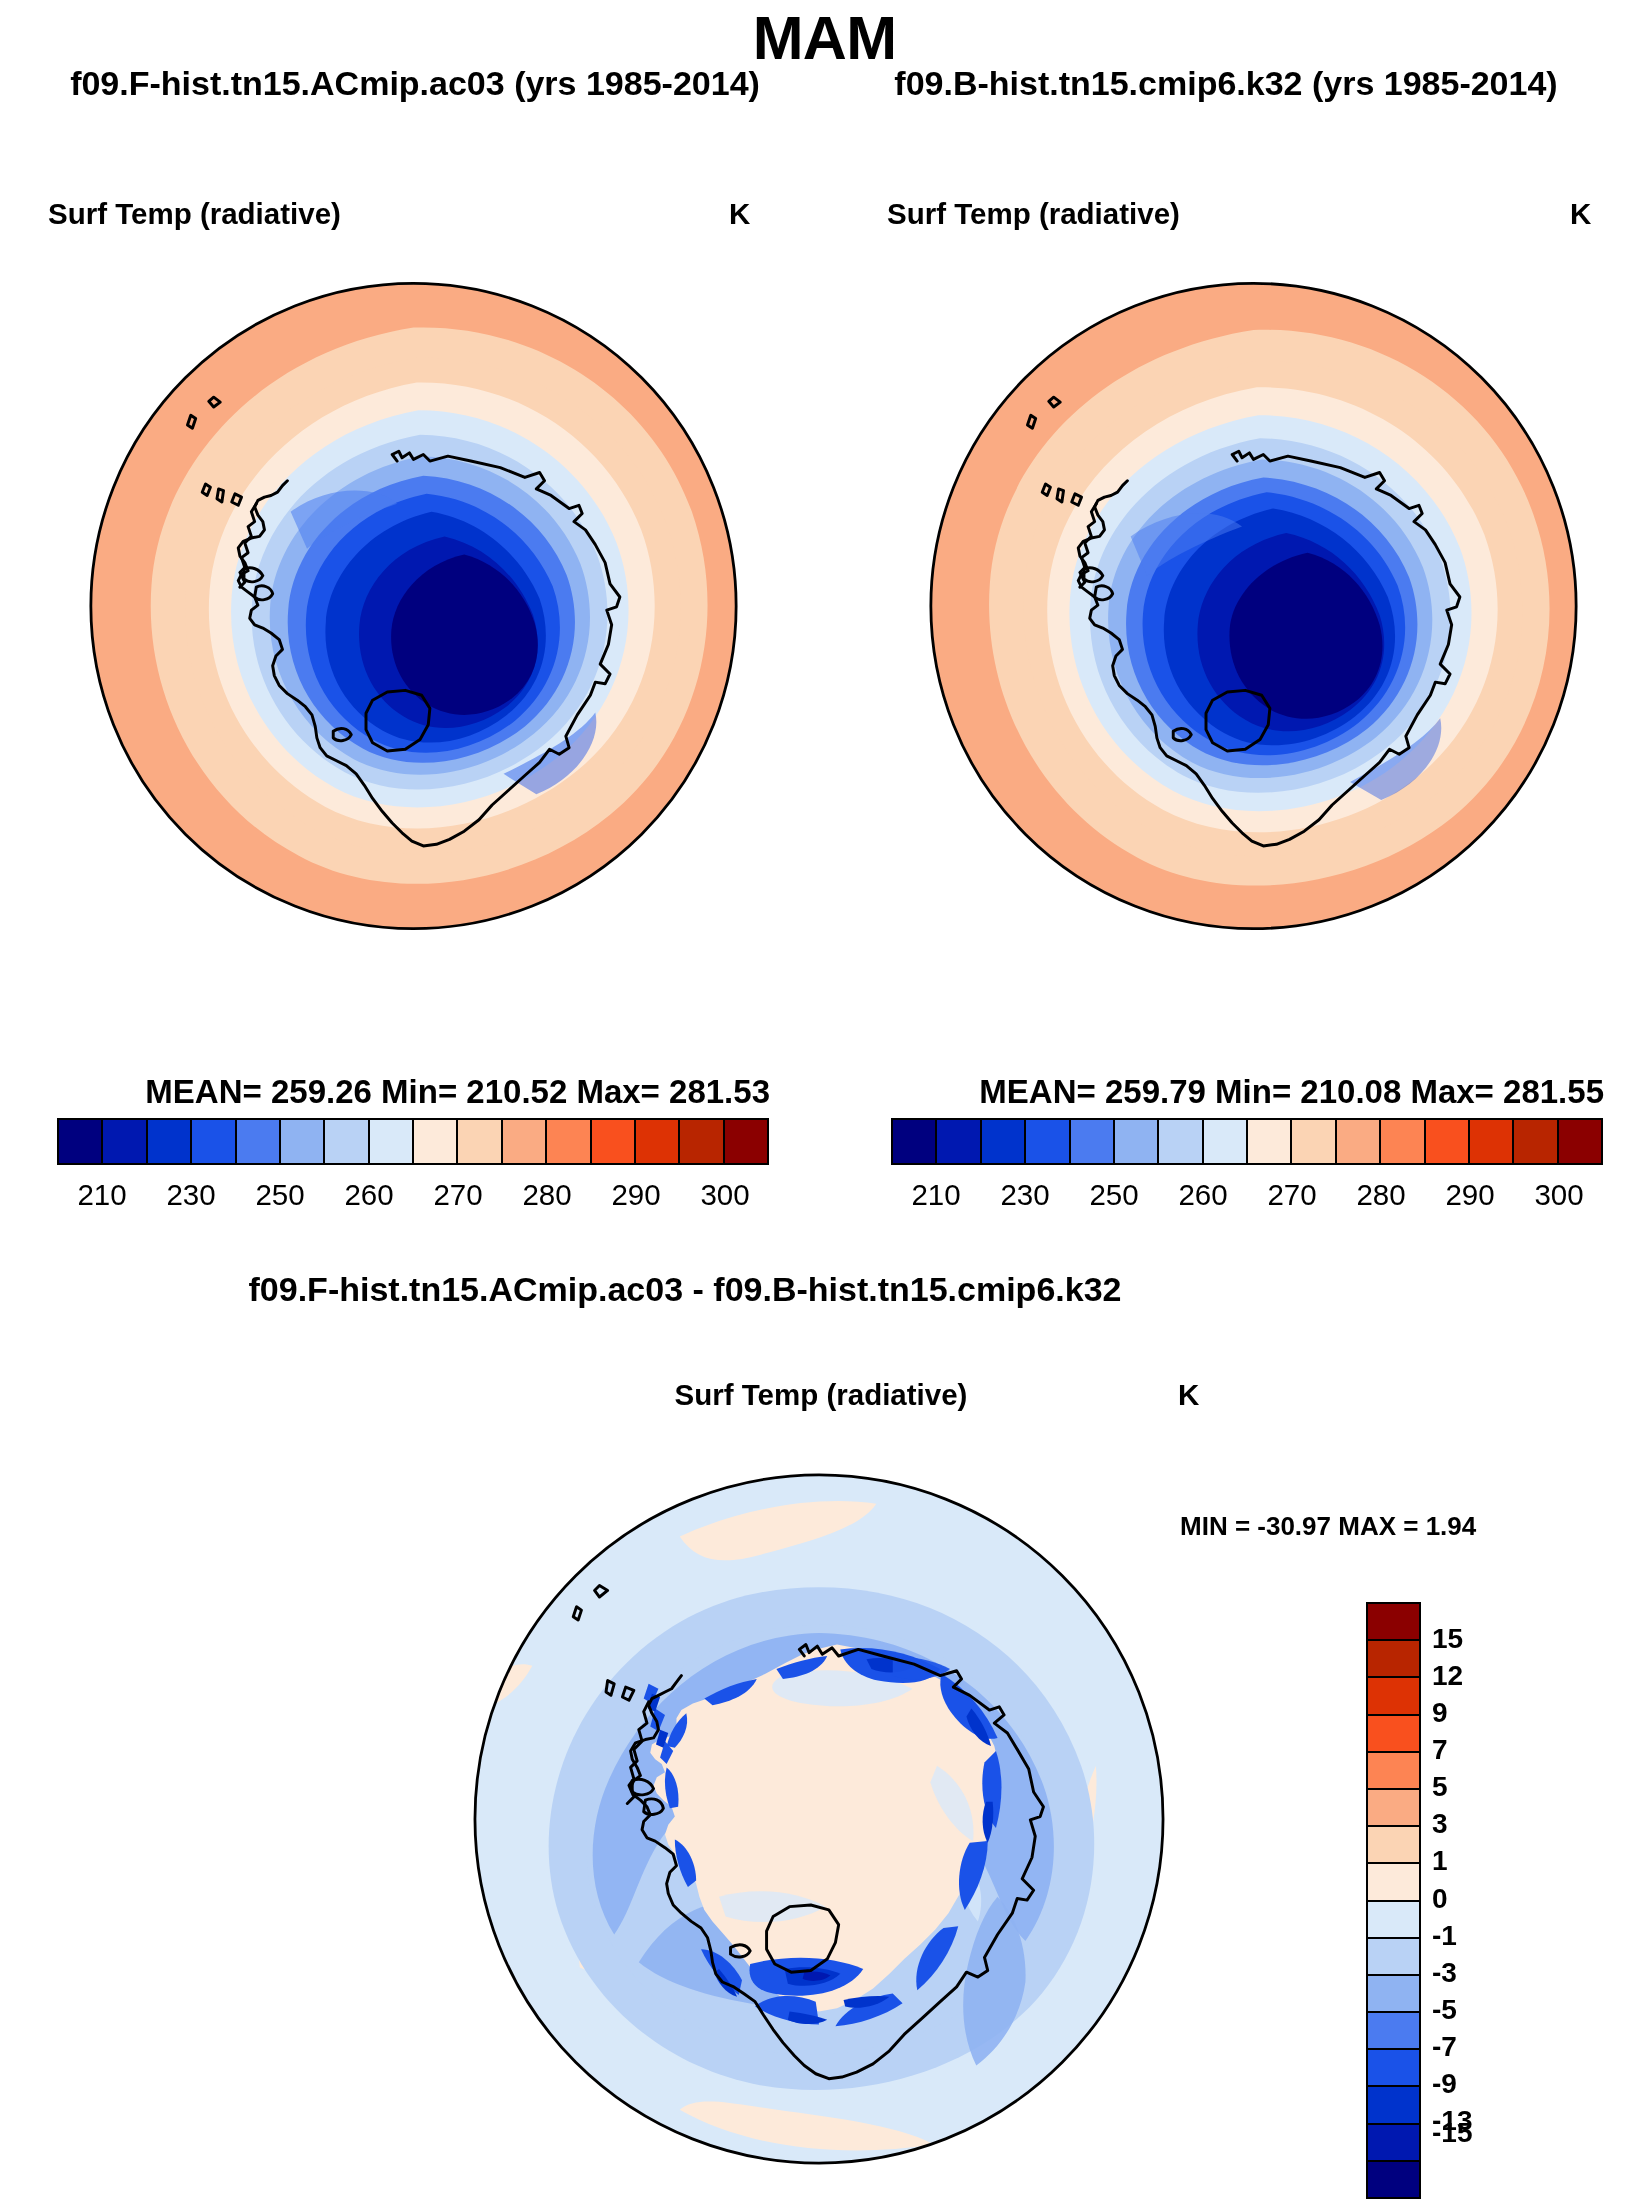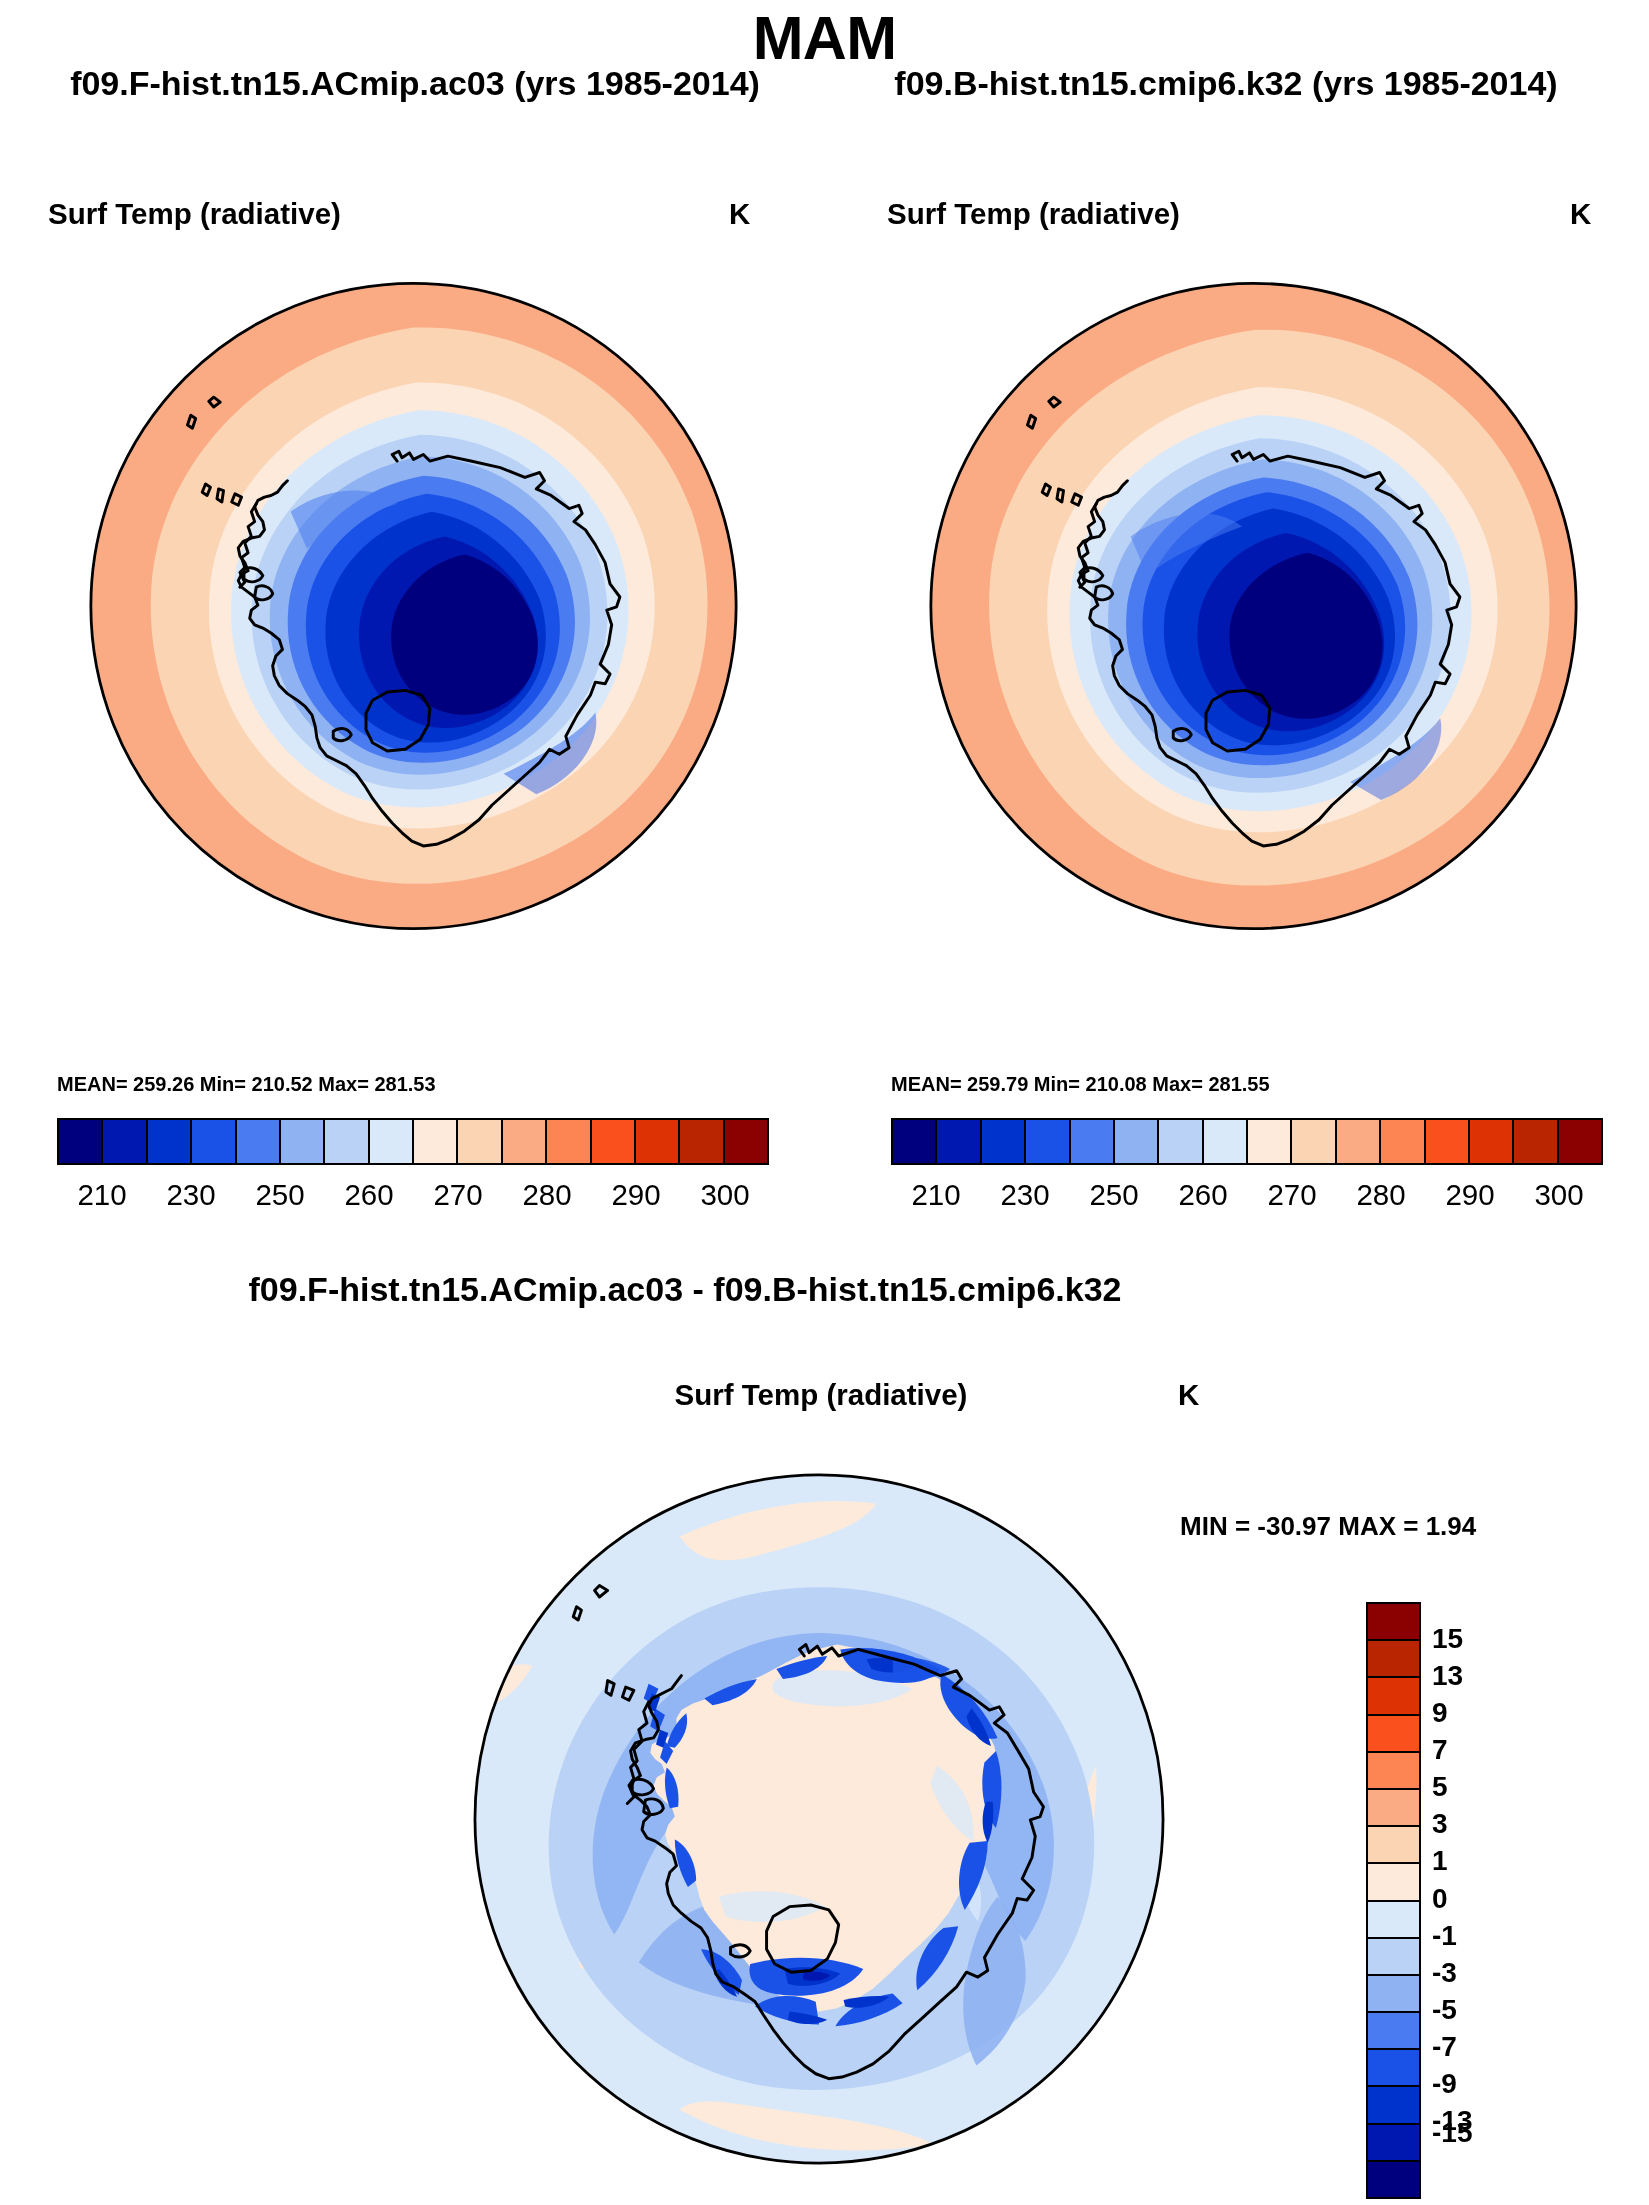--- a/index.html
+++ b/index.html
@@ -31,21 +31,21 @@
     left:0;top:1270px;width:1370px;text-align:center;
     font-size:34px;font-weight:bold;
   }
 
   #diff-minmax{
     left:1180px;top:1511px;width:459px;text-align:left;
     font-size:26px;font-weight:bold;
   }
 
   .stats{
-    font-size:20px;font-weight:bold;text-align:left;
+    font-size:33px;font-weight:bold;text-align:right;
   }
 
   
   .map-wrap{position:absolute;}
   .map-wrap svg{display:block;}
 
   
   .hbar{position:absolute;display:flex;border:2.5px solid #000;box-sizing:content-box;}
   .hbar .cell{flex:1 1 0;border-right:2.5px solid #000;}
   .hbar .cell:last-child{border-right:none;}
@@ -408,21 +408,21 @@
     <div class="cell" style="background: rgb(185, 210, 245);"></div>
     <div class="cell" style="background: rgb(143, 179, 242);"></div>
     <div class="cell" style="background: rgb(75, 123, 240);"></div>
     <div class="cell" style="background: rgb(26, 82, 232);"></div>
     <div class="cell" style="background: rgb(0, 51, 204);"></div>
     <div class="cell" style="background: rgb(0, 24, 176);"></div>
     <div class="cell" style="background: rgb(0, 0, 127);"></div>
   </div>
 <div class="vticks" id="vticks-diff" style="left:1432px;top:1602px;width:147px;height:593px;">
     <span class="t" style="top: 37px;">15</span>
-    <span class="t" style="top: 74px;">13</span>
+    <span class="t" style="top: 74px;">12</span>
     <span class="t" style="top: 111px;">9</span>
     <span class="t" style="top: 148px;">7</span>
     <span class="t" style="top: 185px;">5</span>
     <span class="t" style="top: 222px;">3</span>
     <span class="t" style="top: 259px;">1</span>
     <span class="t" style="top: 297px;">0</span>
     <span class="t" style="top: 334px;">-1</span>
     <span class="t" style="top: 371px;">-3</span>
     <span class="t" style="top: 408px;">-5</span>
     <span class="t" style="top: 445px;">-7</span>

